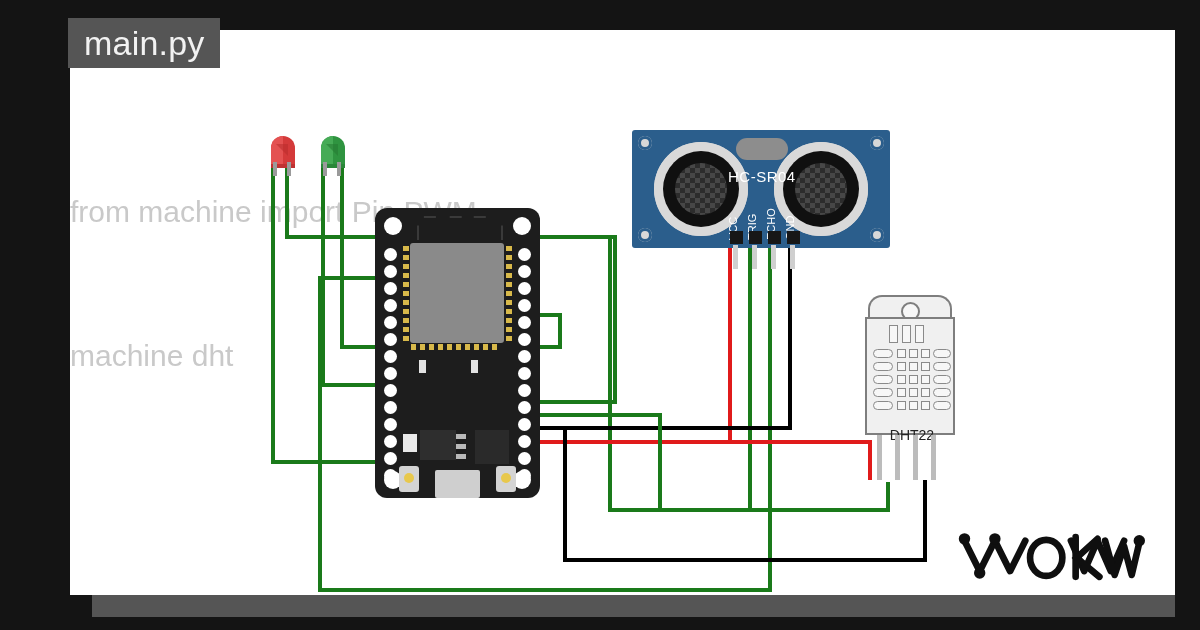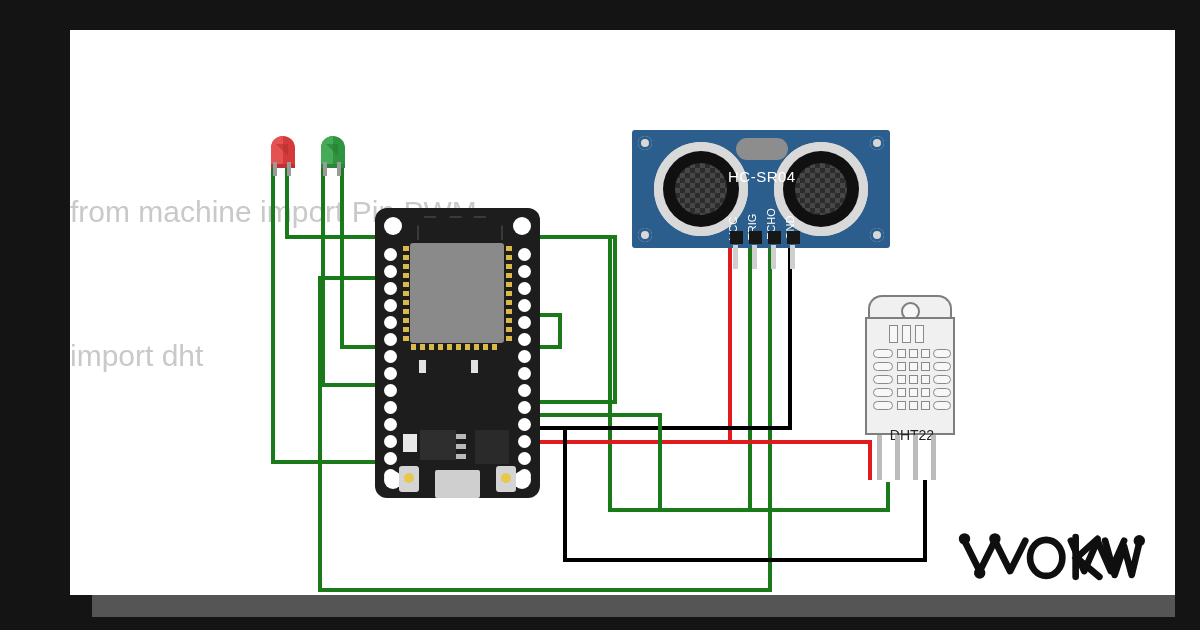--- a/index.html
+++ b/index.html
@@ -158,21 +158,21 @@
 
 <div id="stage">
 
   <div class="shadow-band" style="left:1145px;top:52px;width:30px;height:565px;"></div>
   <div class="shadow-band" style="left:92px;top:587px;width:1083px;height:30px;"></div>
 
   <div class="canvas">
 
     <div class="code">
       <span class="ln">from machine import Pin,PWM</span>
-      <span class="ln">import dht</span>
+      <span class="ln">machine dht</span>
       
       
       
       
       
       
       
       
     </div>
 
@@ -468,14 +468,15 @@
             <circle cx="196" cy="14" r="0.1"></circle>
           </g>
       </svg>
       <svg viewBox="0 0 200 62" width="190" height="60" style="position:absolute;left:0;top:0;">
         <text x="0" y="50" font-family="'Liberation Sans', sans-serif" font-size="0" fill="none">WOKWI</text>
       </svg>
     </div>
 
   </div>
 
+  <div class="file-tab">main.py</div>
 
 </div>
 
 </body></html>

